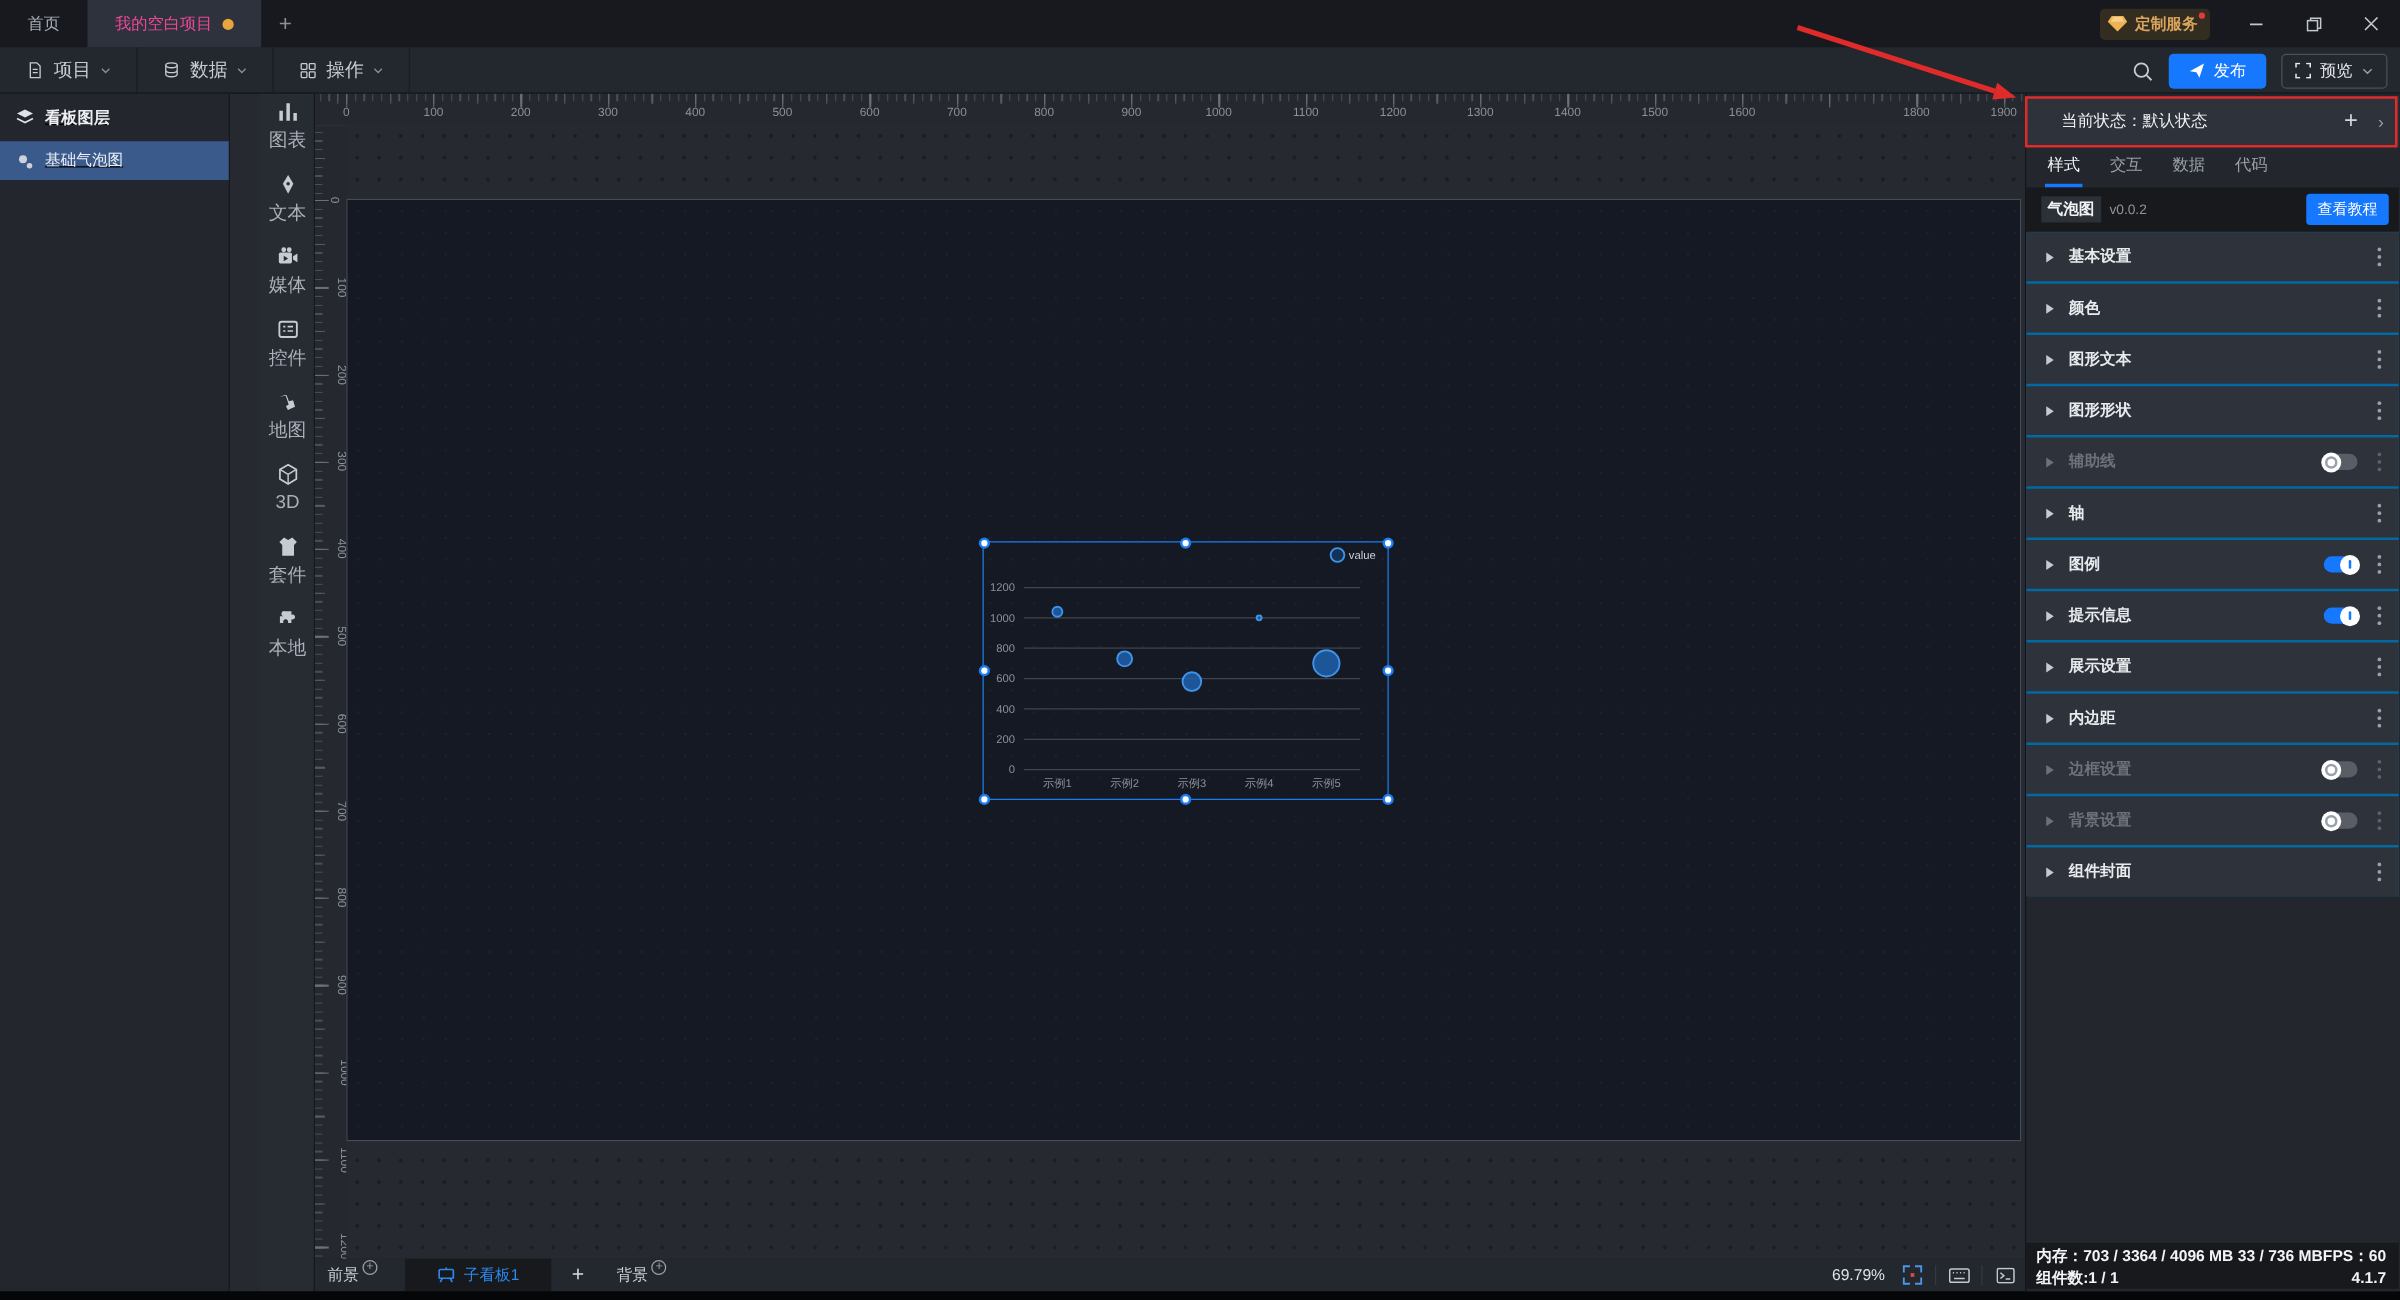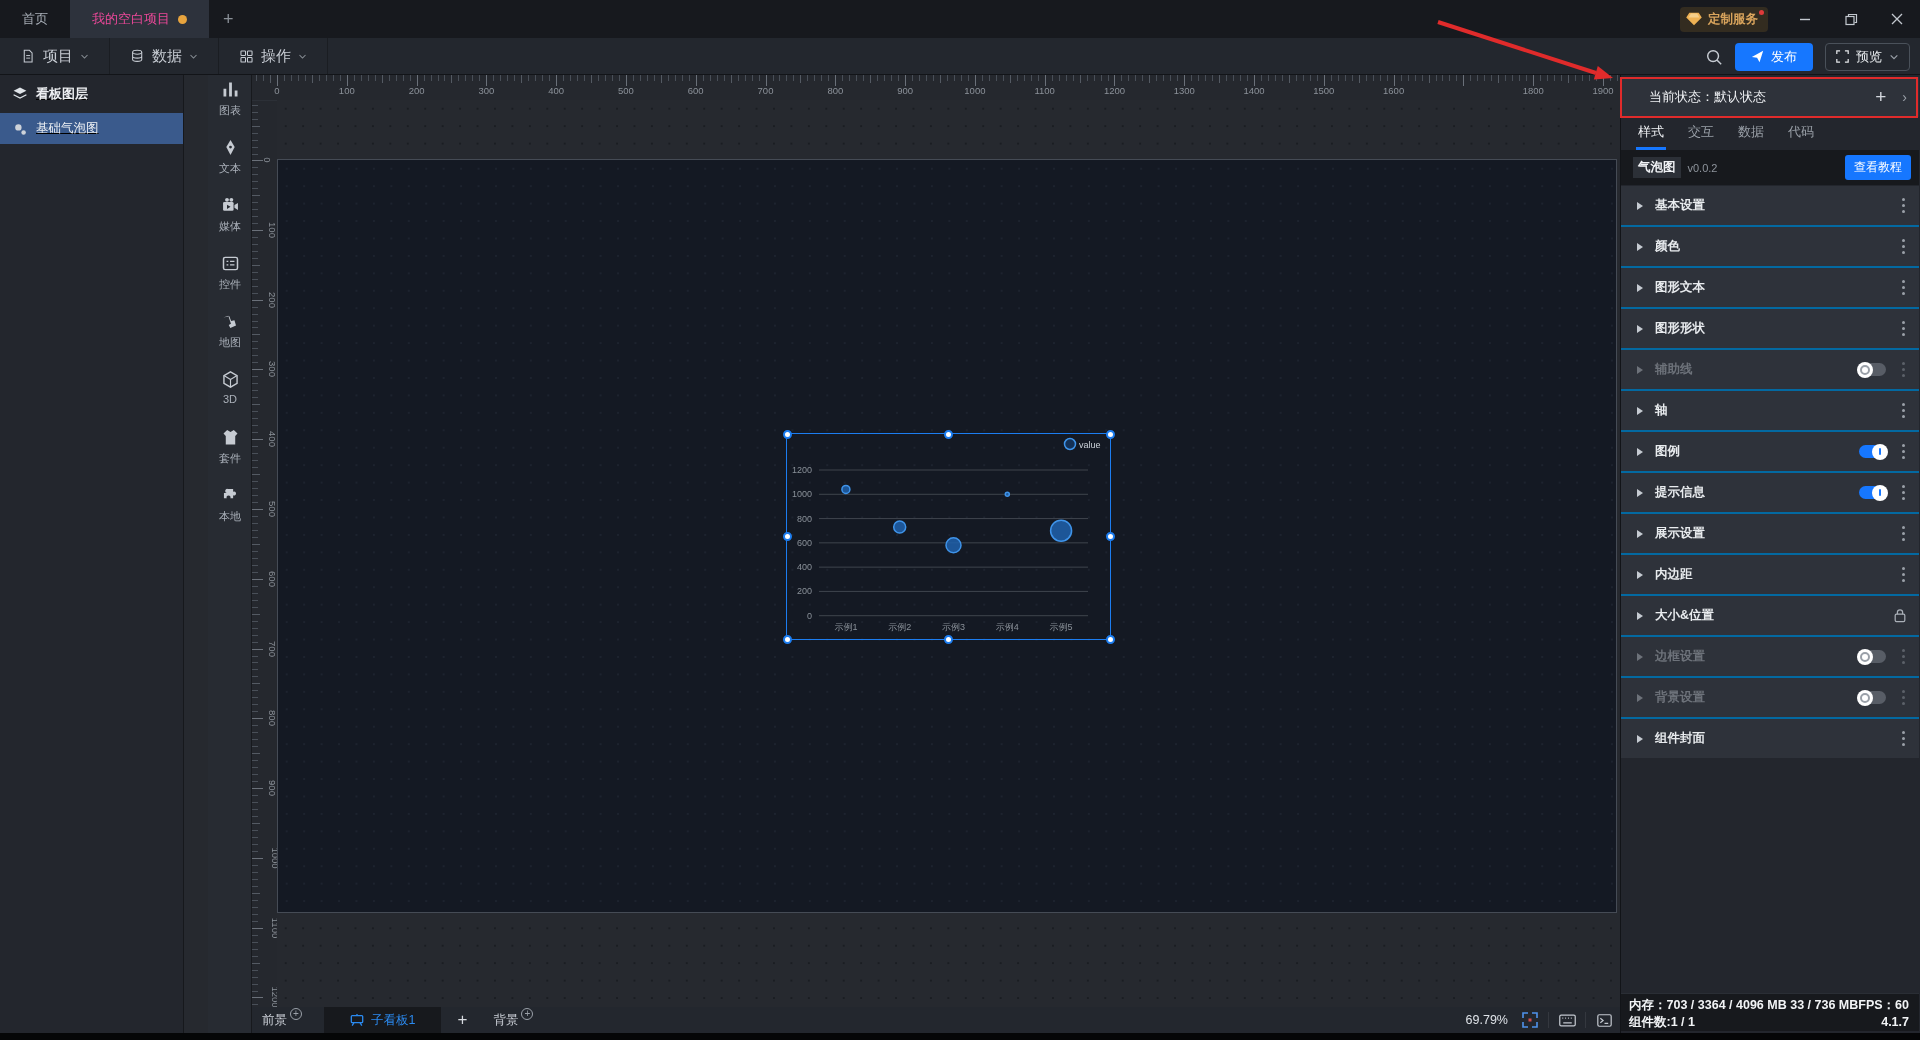--- a/index.html
+++ b/index.html
@@ -32,21 +32,21 @@
   
   .layers { position:absolute; left:0; top:75px; width:184px; height:965px; background:#23262d; border-right:1px solid #16181c;text-decoration:underline; }
   .layers-head { display:flex; align-items:center; gap:8px; padding:10px 12px; color:#edeff2; font-size:13px; font-weight:bold; }
   .layer-item { display:flex; align-items:center; gap:8px; padding:7px 12px; color:#eef1f4; font-size:12.5px; }
   .layer-item.selected { background:#3a5a8c; }
 
   
   .lib { position:absolute; left:208px; top:75px; width:44px; height:965px; background:#272b32; border-right:1px solid #17191d; }
   .lib-item { position:absolute; left:0; width:44px; text-align:center; color:#b9bfc7; }
   .lib-item .glyph { display:block; margin:0 auto 3px; }
-  .lib-item .lbl { font-size:11px; display:block; color:#aab0b9; }
+  .lib-item .lbl { font-size:15px; display:block; color:#aab0b9; }
 
   
   .h-ruler { position:absolute; left:252px; top:75px; width:1368px; height:25px; background:#25282e; overflow:hidden; }
   .h-ticks-minor, .h-ticks-mid, .h-ticks-major { position:absolute; left:0; right:0; top:0; }
   .h-ticks-minor { height:6px; background-image:repeating-linear-gradient(90deg,#494f58 0 1px,transparent 1px 6.979px); background-position-x:25px; }
   .h-ticks-mid   { height:8px; background-image:repeating-linear-gradient(90deg,#545a63 0 1px,transparent 1px 34.895px); background-position-x:25px; }
   .h-ticks-major { height:11px; background-image:repeating-linear-gradient(90deg,#6a7079 0 1px,transparent 1px 69.79px); background-position-x:25px; }
   .h-num { position:absolute; top:10px; font-size:9.5px; color:#8b9199; transform:translateX(-50%); }
   .v-ruler { position:absolute; left:252px; top:100px; width:25px; height:907px; background:#25282e; overflow:hidden; border-top:1px solid #2c3037; }
   .v-ticks-minor, .v-ticks-mid, .v-ticks-major { position:absolute; top:0; bottom:0; left:0; }
@@ -546,28 +546,20 @@
         </div>
         <div class="sec-row">
           <span class="sec-arrow"></span>
           <span class="sec-label">内边距</span>
           <span class="kebab">
             <i></i>
             <i></i>
             <i></i>
           </span>
         </div>
-        <div class="sec-row">
-          <span class="sec-arrow"></span>
-          <span class="sec-label">大小&amp;位置</span>
-          <svg class="icon" width="14" height="15" viewBox="0 0 16 17">
-            <rect x="2.5" y="7" width="11" height="8.5" rx="1.5" fill="none" stroke="#aab0b8" stroke-width="1.4"></rect>
-            <path d="M5 7V5a3 3 0 0 1 6 0v2" fill="none" stroke="#aab0b8" stroke-width="1.4"></path>
-          </svg>
-        </div>
         <div class="sec-row disabled">
           <span class="sec-arrow"></span>
           <span class="sec-label">边框设置</span>
           <span class="toggle off">
             <span class="knob"></span>
           </span>
           <span class="kebab">
             <i></i>
             <i></i>
             <i></i>

